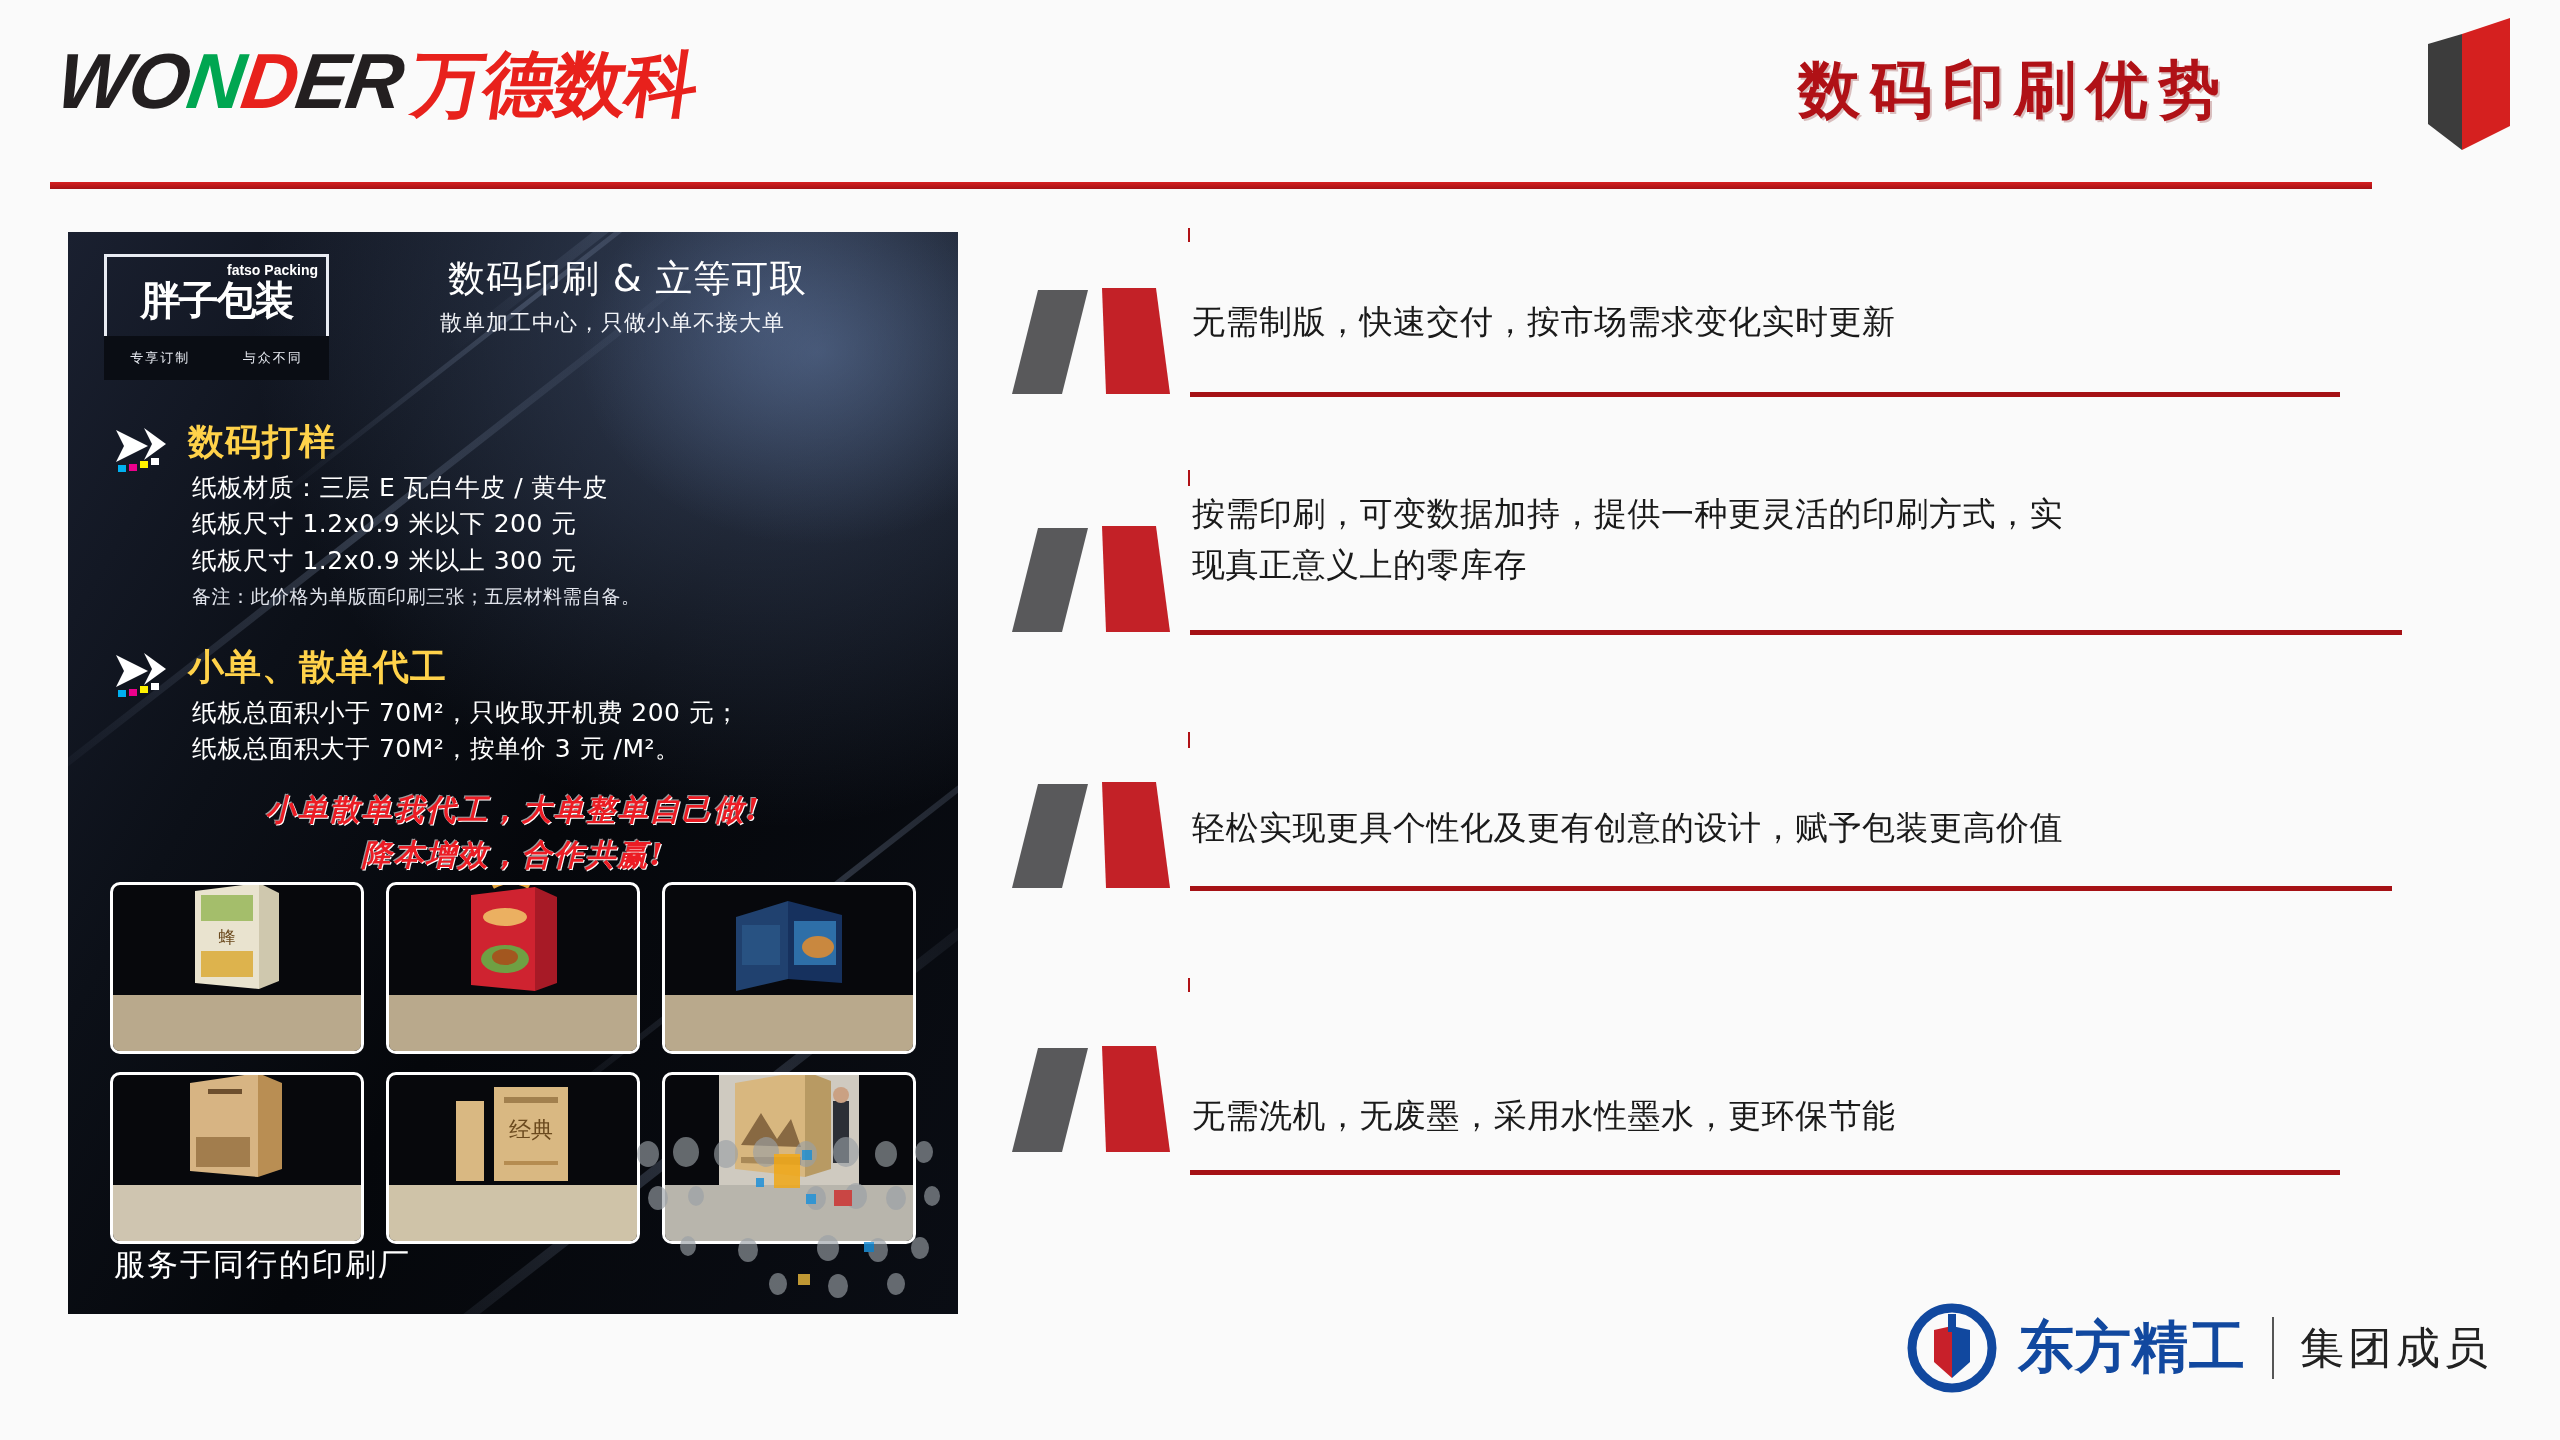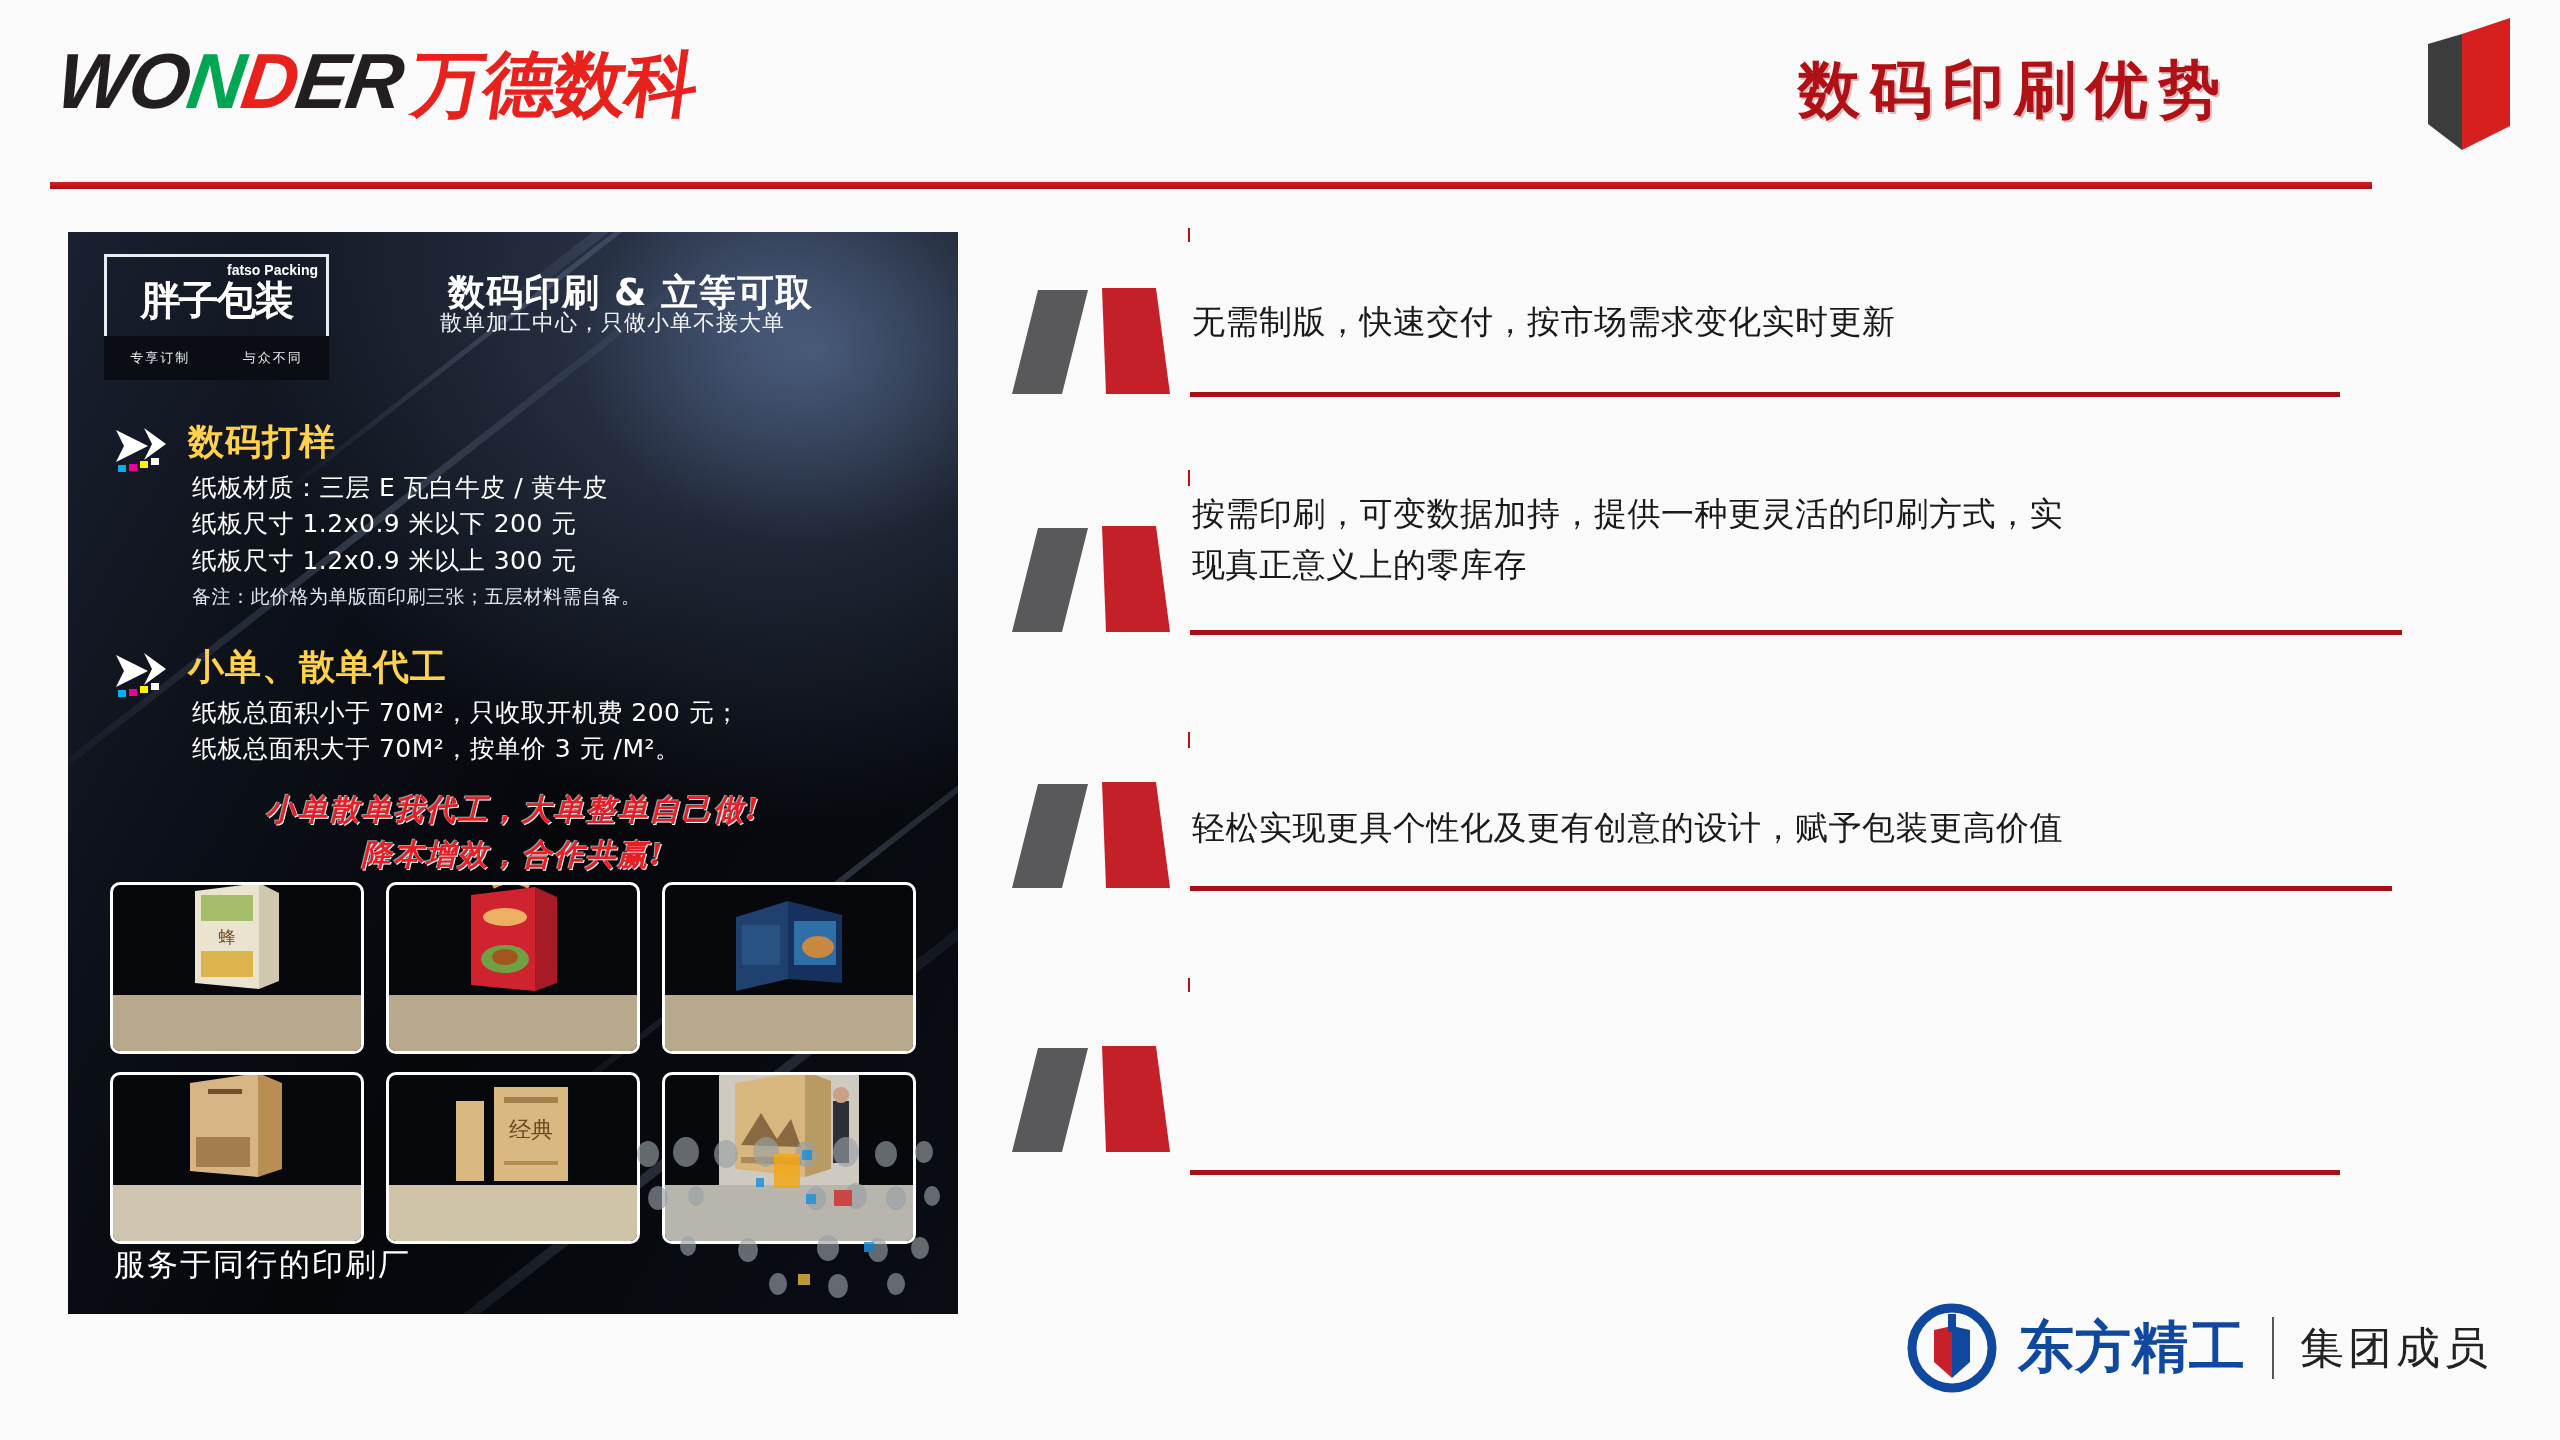--- a/index.html
+++ b/index.html
@@ -61,21 +61,21 @@
   .fatso{
     position:absolute;left:36px;top:22px;width:225px;height:92px;
     border:3px solid #e9ecf3;box-sizing:border-box;
     display:flex;align-items:center;justify-content:center;
   }
   .fatso-cn{font-size:40px;font-weight:bold;color:#fff;font-family:"DejaVu Sans",sans-serif;letter-spacing:-2px;line-height:1;}
   .fatso-en{position:absolute;right:8px;top:5px;font-size:14px;color:#fff;font-weight:bold;font-family:"Liberation Sans",sans-serif;margin-left:32px;}
   .fatso-tag{position:absolute;left:36px;top:104px;width:225px;display:flex;justify-content:space-around;
     font-size:13px;color:#e6e9f0;letter-spacing:2px;background:#0a0d14;padding:13px 0;}
 
-  .poster-head-t1{position:absolute;left:380px;top:36px;font-size:37px;font-weight:bold;color:#fff;
+  .poster-head-t1{position:absolute;left:380px;top:22px;font-size:37px;font-weight:normal;color:#fff;
     font-family:"DejaVu Sans",sans-serif;letter-spacing:1px;}
   .poster-head-t2{position:absolute;left:372px;top:76px;font-size:22px;color:#f2f4f8;
     font-family:"DejaVu Sans",sans-serif;letter-spacing:1px;}
 
   .sec{position:absolute;left:46px;}
   .sec-arrow{position:absolute;left:0;top:4px;width:60px;height:48px;}
   .sec-title{position:absolute;left:74px;top:-4px;font-size:36px;font-weight:bold;color:#ffd24a;
     font-family:"DejaVu Sans",sans-serif;letter-spacing:1px;white-space:nowrap;}
   .sec-body{position:absolute;left:78px;top:48px;}
   .sec-body div{font-size:25px;color:#ffffff;font-family:"DejaVu Sans",sans-serif;
@@ -342,20 +342,23 @@
     </div>
     <div class="bullet-rule" style="top:132px;width:1202px;"></div>
   </div>
 
   <div class="bullet" style="height:230px;">
     <div class="tick" style="left:178px;top:-16px;height:14px;"></div>
     <svg class="bullet-mark" style="top:48px;" viewBox="0 0 190 118">
       <polygon points="28,6 78,6 52,110 2,110" fill="#59595b"></polygon>
       <polygon points="92,4 146,4 160,110 96,110" fill="#c32127"></polygon>
     </svg>
+    <div class="bullet-text" style="top:96px;">
+      <div>无需洗机，无废墨，采用水性墨水，更环保节能</div>
+    </div>
     <div class="bullet-rule" style="top:176px;width:1150px;"></div>
   </div>
 </div>
 
 <div class="footer-logo">
   <svg class="dfjg-mark" viewBox="0 0 96 96">
     <circle cx="48" cy="48" r="40" fill="none" stroke="#11489f" stroke-width="9"></circle>
     <path d="M48 26 L48 78 L30 62 L30 30 Z" fill="#c8202a"></path>
     <path d="M48 26 L66 30 L66 62 L48 78 Z" fill="#11489f"></path>
     <rect x="44" y="14" width="8" height="18" fill="#11489f"></rect>

